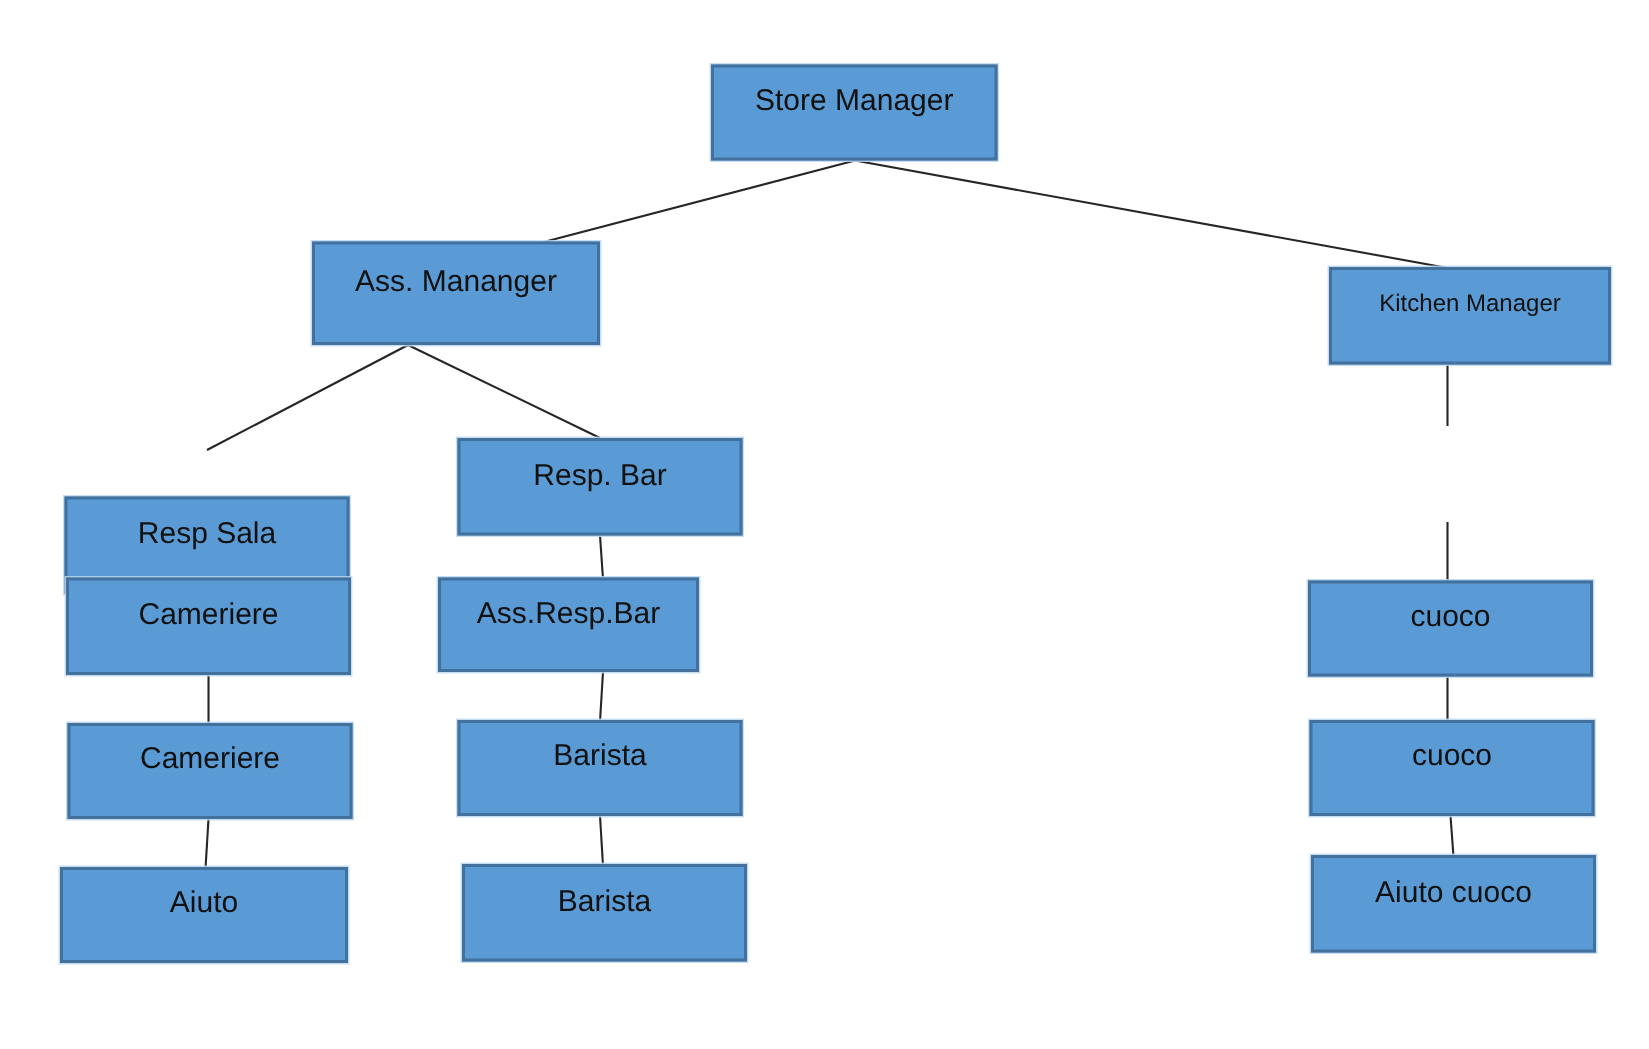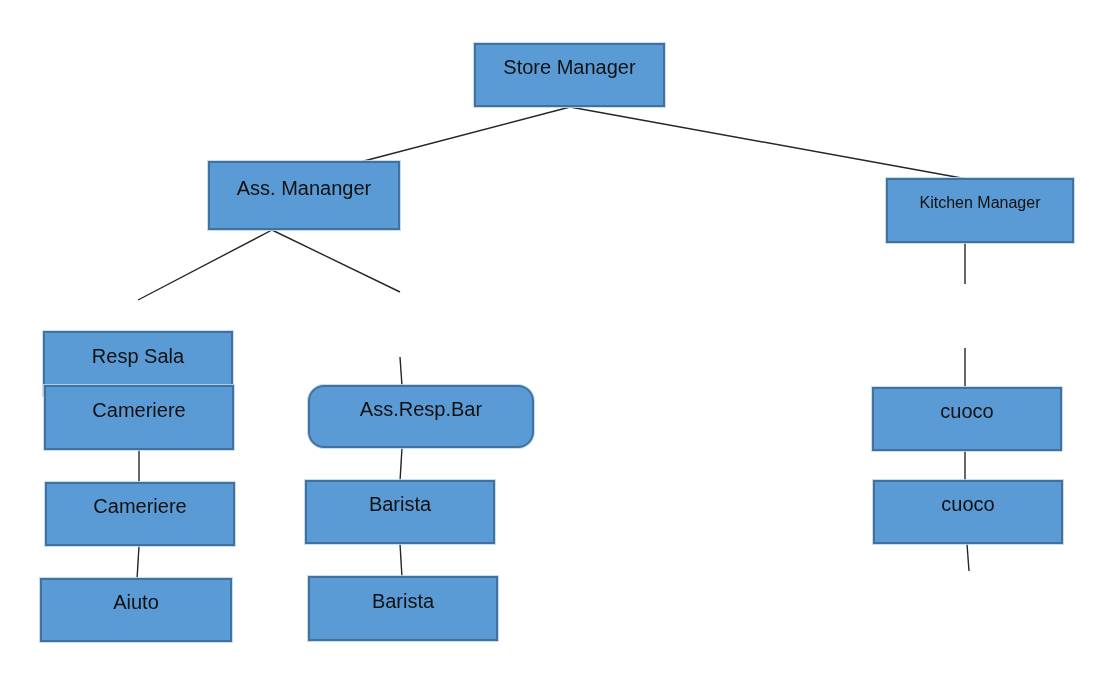--- a/index.html
+++ b/index.html
@@ -49,21 +49,21 @@
   #n-store-manager  { left: 474px; top: 43px;  width: 191px; height: 64px; }
   #n-ass-mananger   { left: 180px; top: 161px; width: 192px; height: 69px; margin-left: 28px; }
   #n-kitchen-manager{ left: 870px; top: 178px; width: 188px; height: 65px; margin-left: 16px; }
 
   #n-resp-sala      { left: 43px;  top: 300px; width: 190px; height: 65px; margin-top: 31px; }
   #n-cameriere-1    { left: 44px;  top: 385px; width: 190px; height: 65px; }
   #n-cameriere-2    { left: 45px;  top: 482px; width: 190px; height: 64px; }
   #n-runner         { left: 40px;  top: 578px; width: 192px; height: 64px; }
 
   #n-resp-bar       { left: 305px; top: 292px; width: 190px; height: 65px; }
-  #n-ass-resp-bar   { left: 308px; top: 385px; width: 226px; height: 63px; border-radius: 16px; }
+  #n-ass-resp-bar   { left: 292px; top: 385px; width: 174px; height: 63px; }
   #n-barista-1      { left: 305px; top: 480px; width: 190px; height: 64px; }
   #n-barista-2      { left: 308px; top: 576px; width: 190px; height: 65px; }
 
   #n-ass-kith-mng   { left: 872px; top: 283px; width: 190px; height: 65px; }
   #n-cuoco-1        { left: 872px; top: 387px; width: 190px; height: 64px; }
   #n-cuoco-2        { left: 873px; top: 480px; width: 190px; height: 64px; }
   #n-aiuto-cuoco    { left: 874px; top: 570px; width: 190px; height: 65px; }
 </style>
 </head>
 <body>
@@ -110,20 +110,23 @@
   </div>
 
   <div class="node" id="n-cameriere-2">
     <span class="node-label">Cameriere</span>
   </div>
 
   <div class="node" id="n-runner">
     <span class="node-label">Aiuto</span>
   </div>
 
+  <div class="node" id="n-resp-bar">
+    <span class="node-label">Resp. Bar</span>
+  </div>
 
   <div class="node" id="n-ass-resp-bar">
     <span class="node-label">Ass.Resp.Bar</span>
   </div>
 
   <div class="node" id="n-barista-1">
     <span class="node-label">Barista</span>
   </div>
 
   <div class="node" id="n-barista-2">
@@ -132,14 +135,17 @@
 
 
   <div class="node" id="n-cuoco-1">
     <span class="node-label">cuoco</span>
   </div>
 
   <div class="node" id="n-cuoco-2">
     <span class="node-label">cuoco</span>
   </div>
 
+  <div class="node" id="n-aiuto-cuoco">
+    <span class="node-label">Aiuto cuoco</span>
+  </div>
 
 </div>
 
 </body></html>

